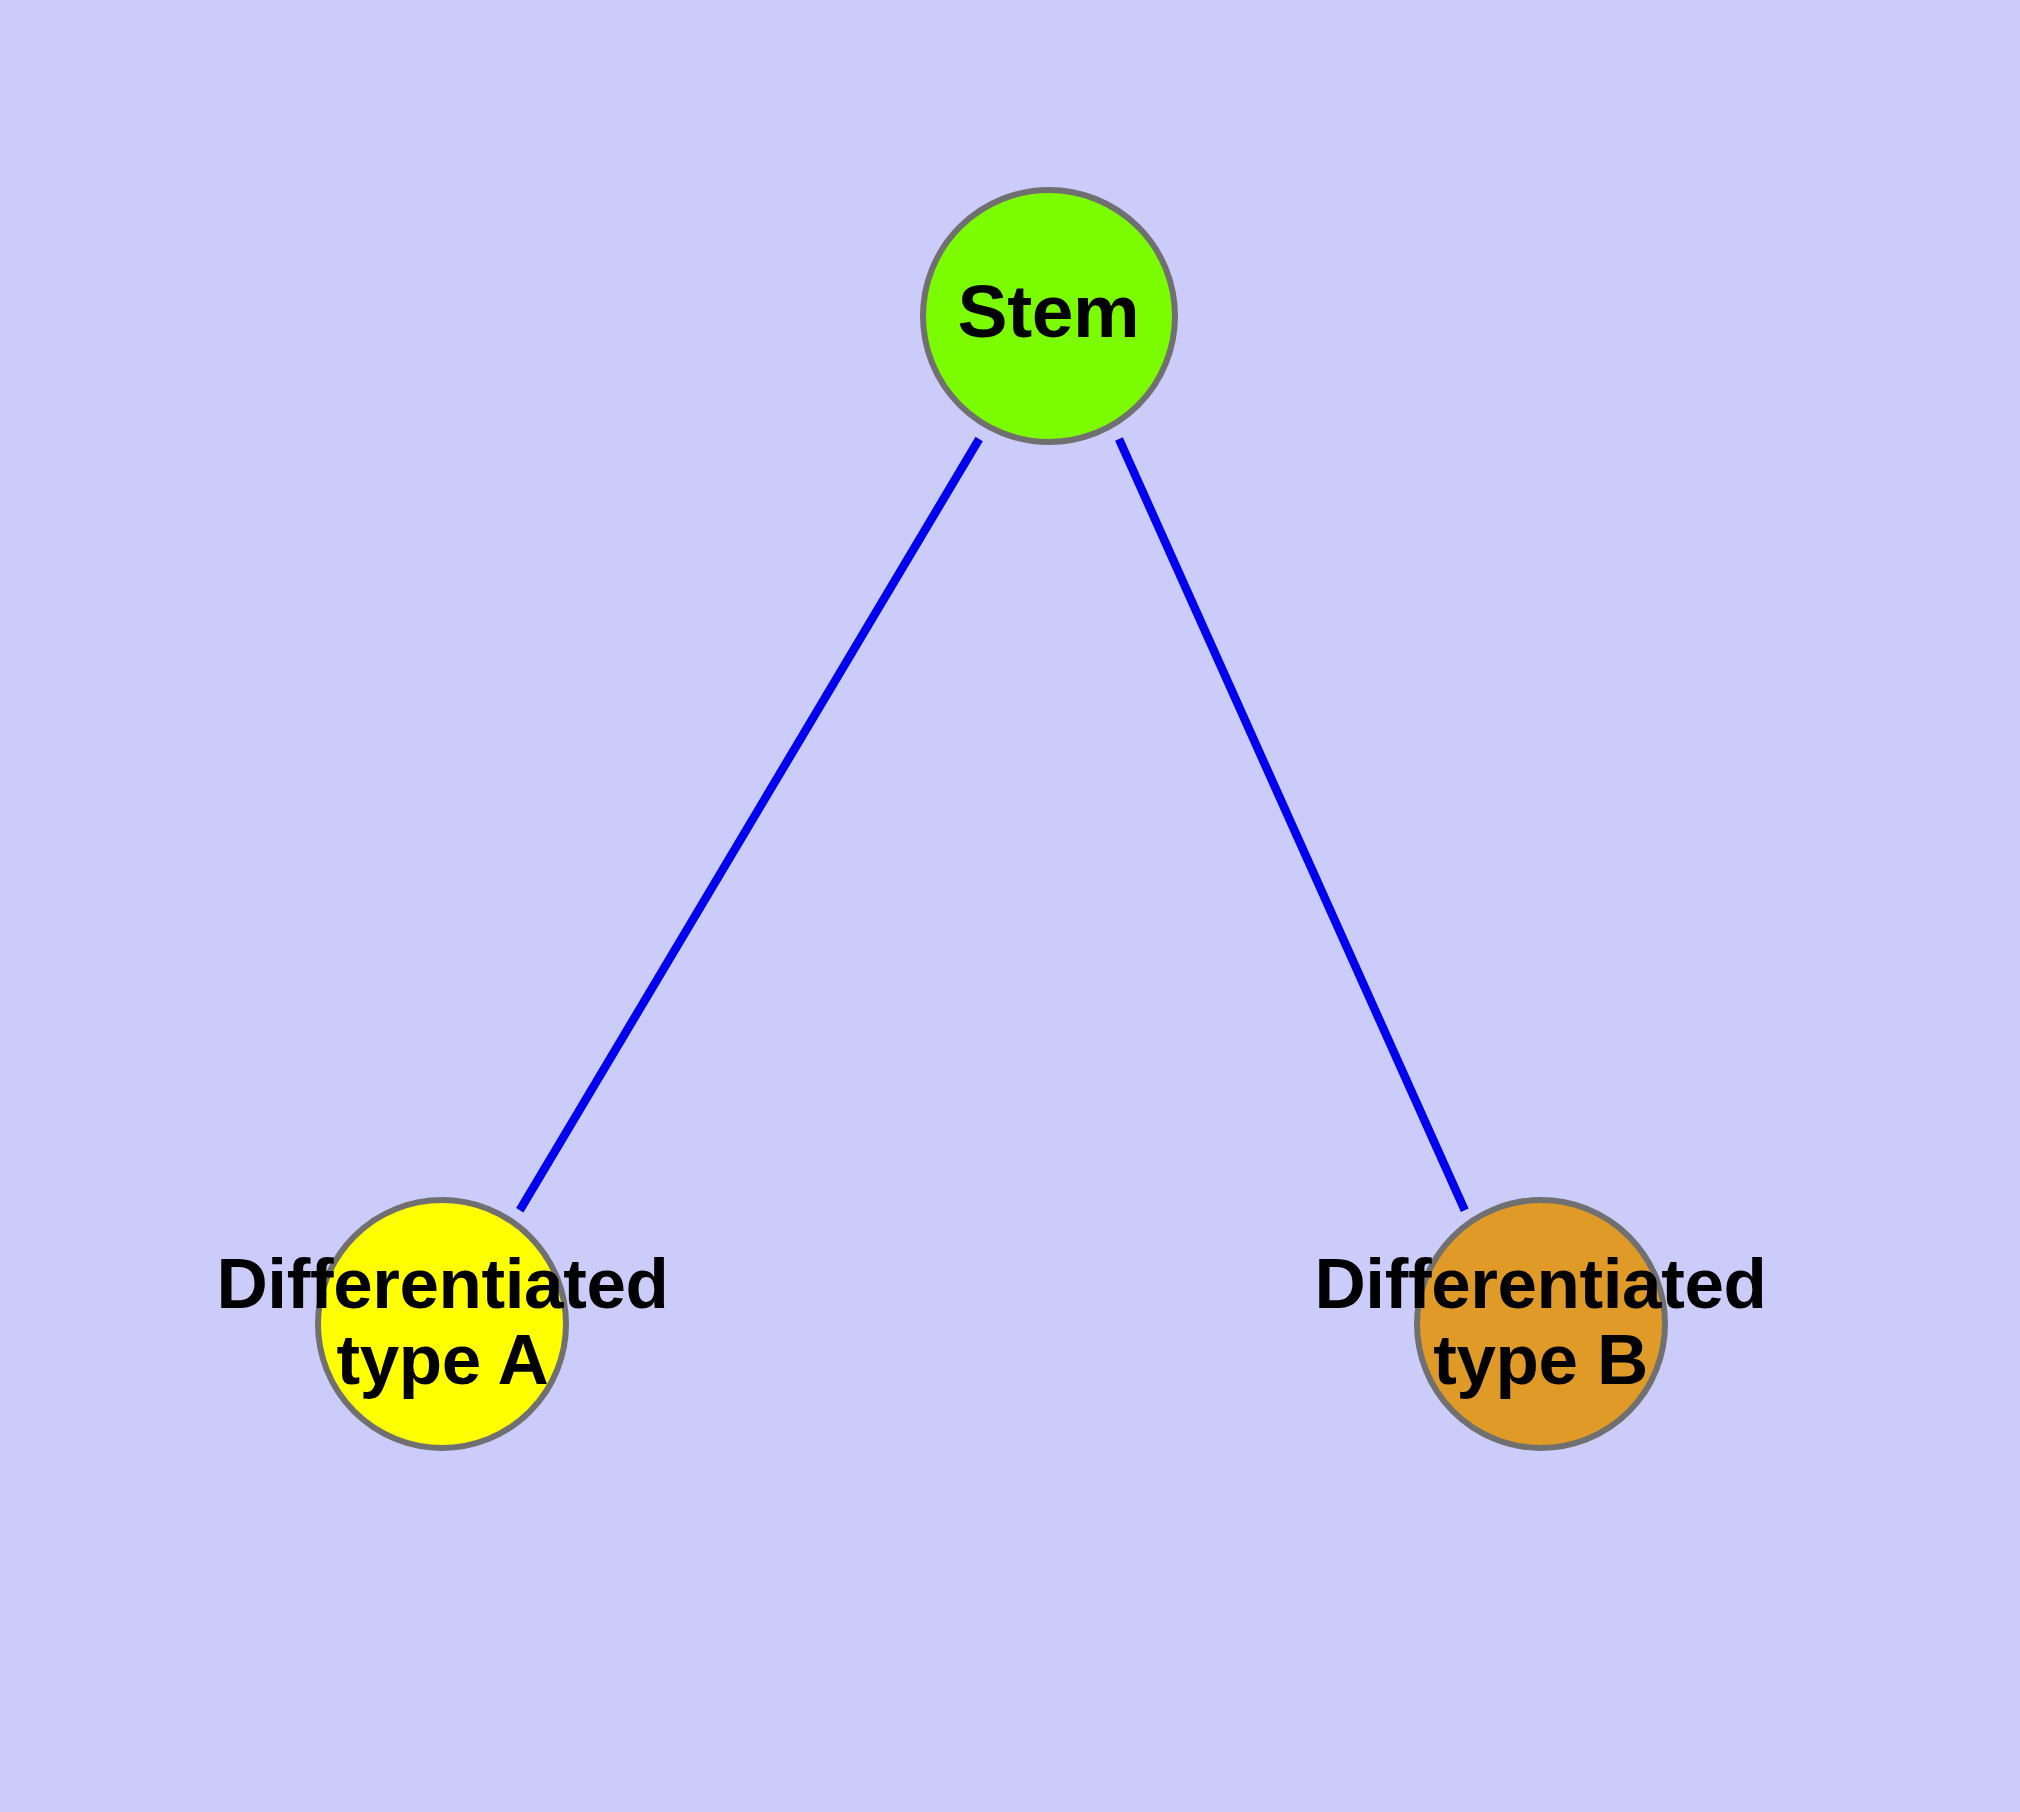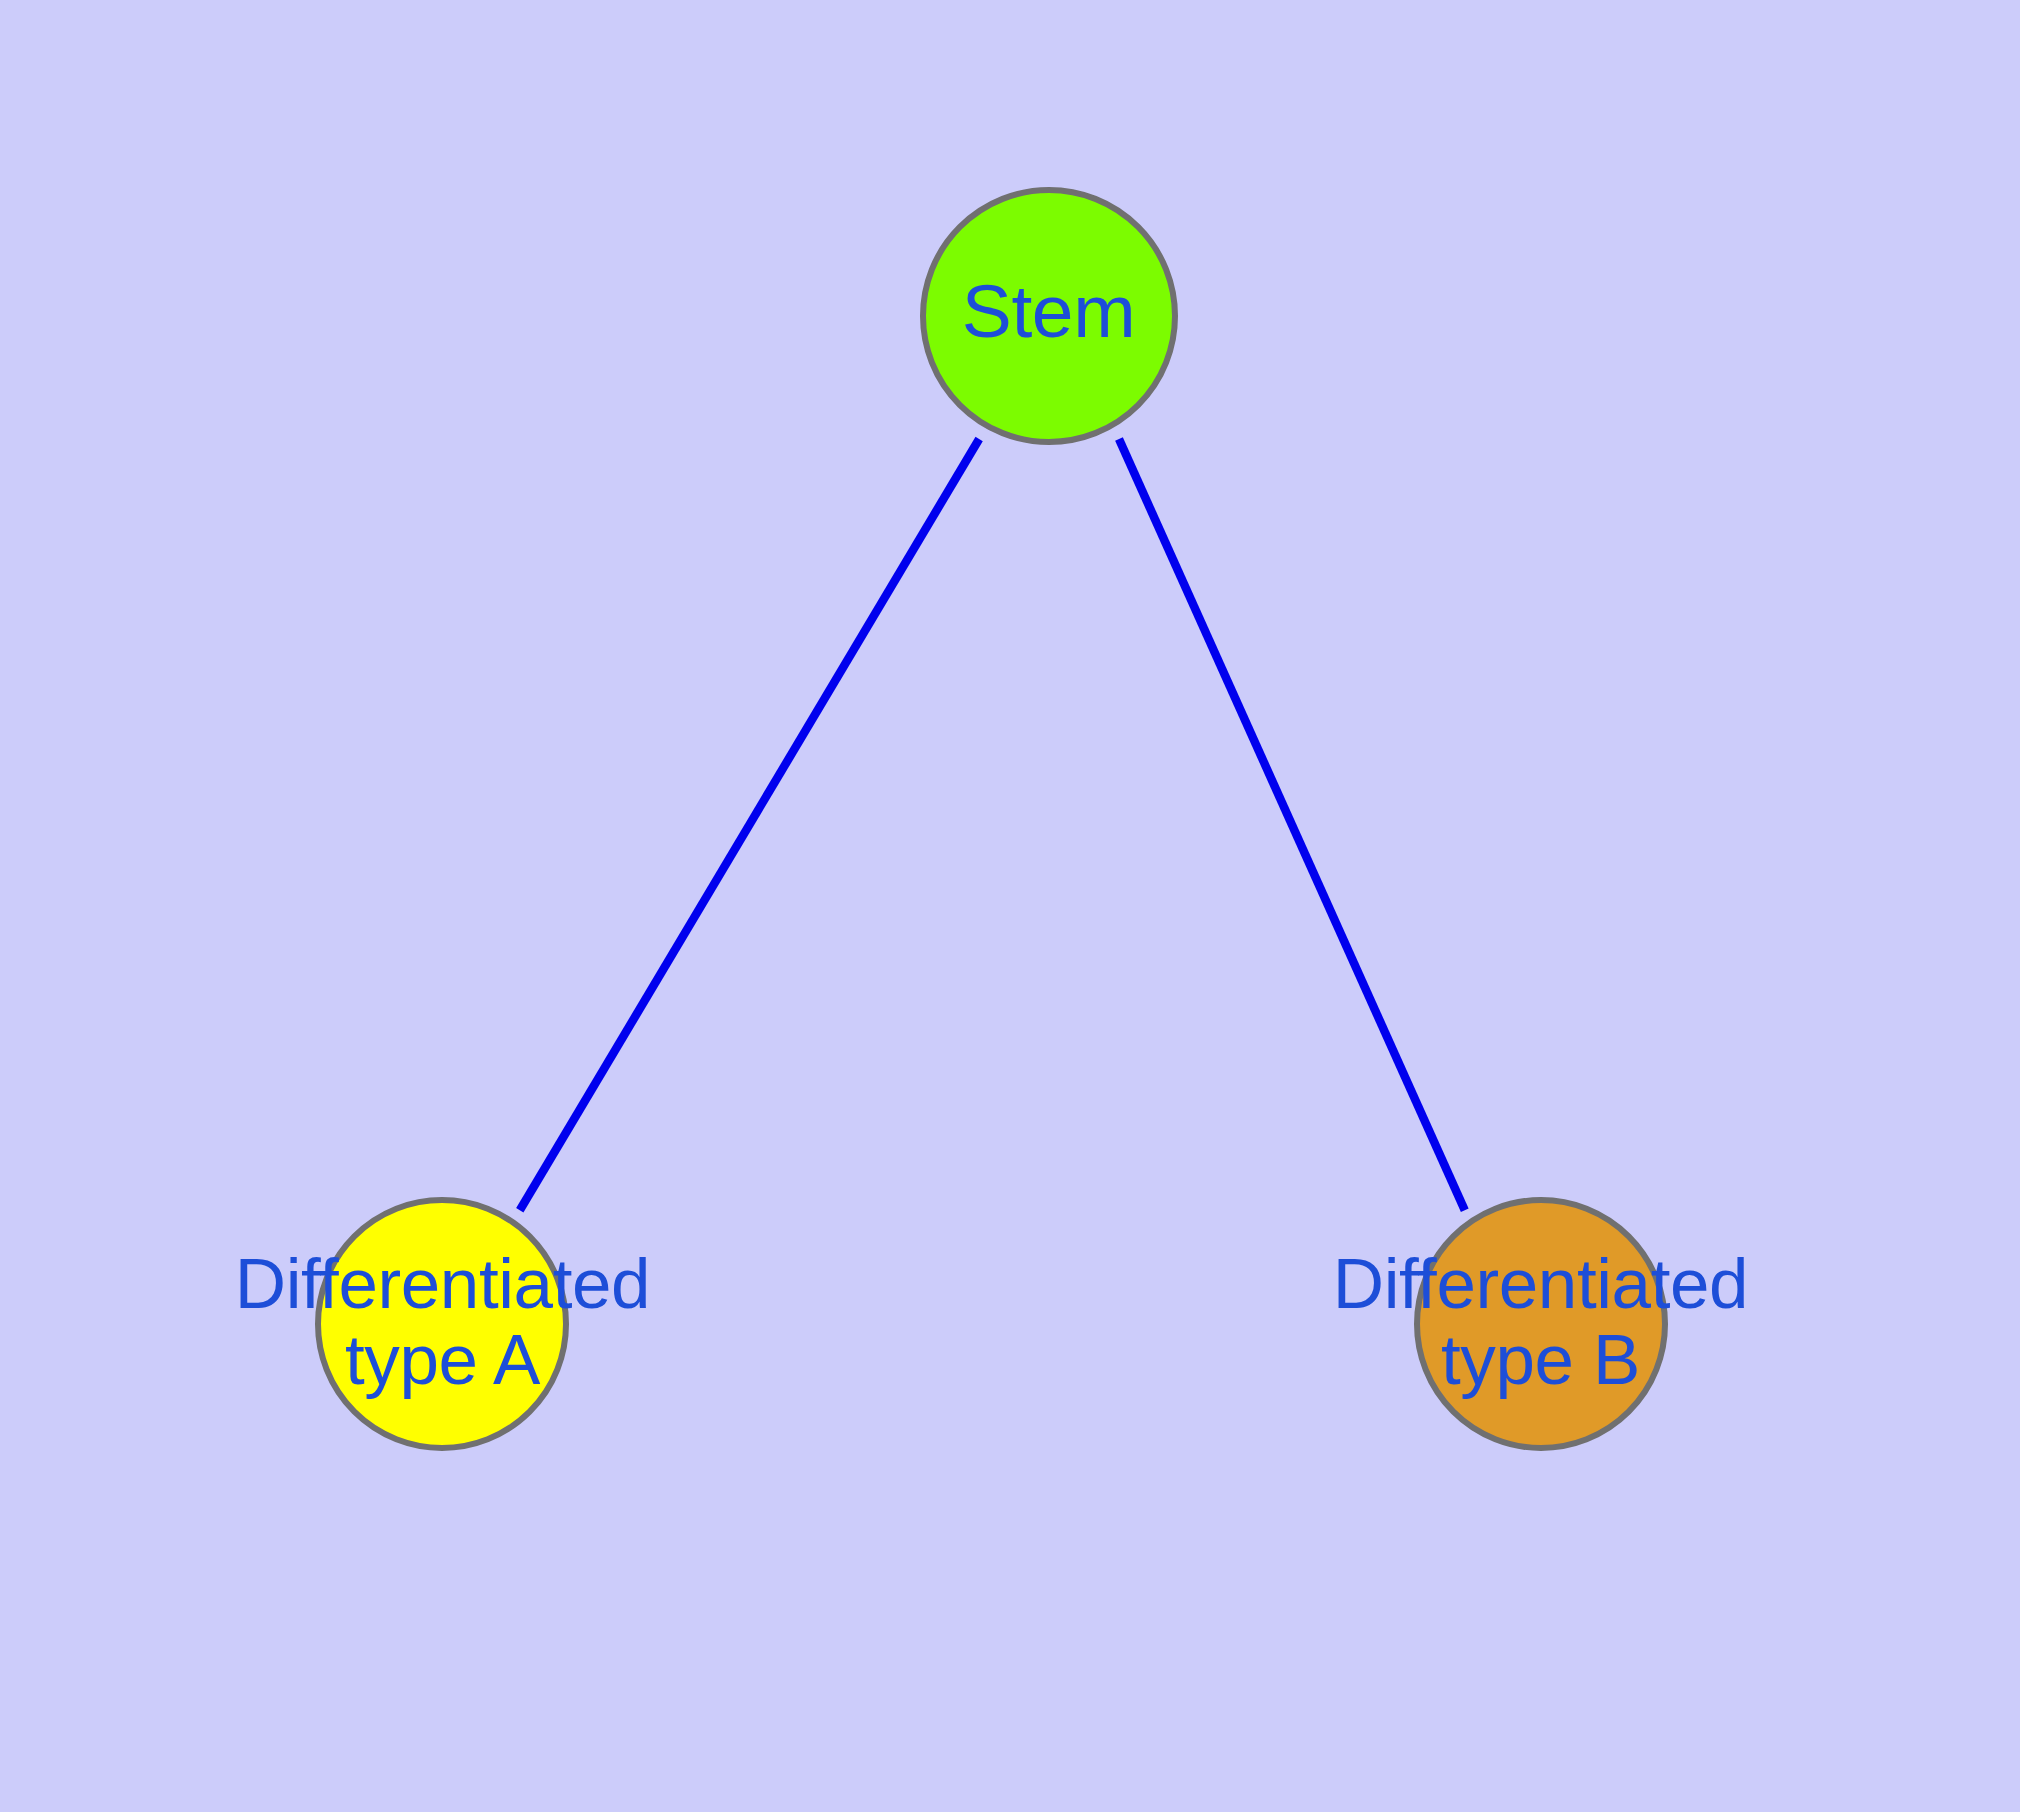--- a/index.html
+++ b/index.html
@@ -47,22 +47,22 @@
   }
   #node-diff-b {
     left: 1414px;
     top: 1197px;
     width: 254px;
     height: 254px;
     background: #e09a28;
   }
   .node-label {
     position: absolute;
-    color: #1d4ed8;
-    font-weight: normal;
+    color: #000000;
+    font-weight: bold;
     text-align: center;
     white-space: pre;
     line-height: 1.07;
     letter-spacing: -0.4px;
   }
   #label-stem {
     left: 794px;
     top: 271px;
     width: 509px;
     font-size: 75px;

